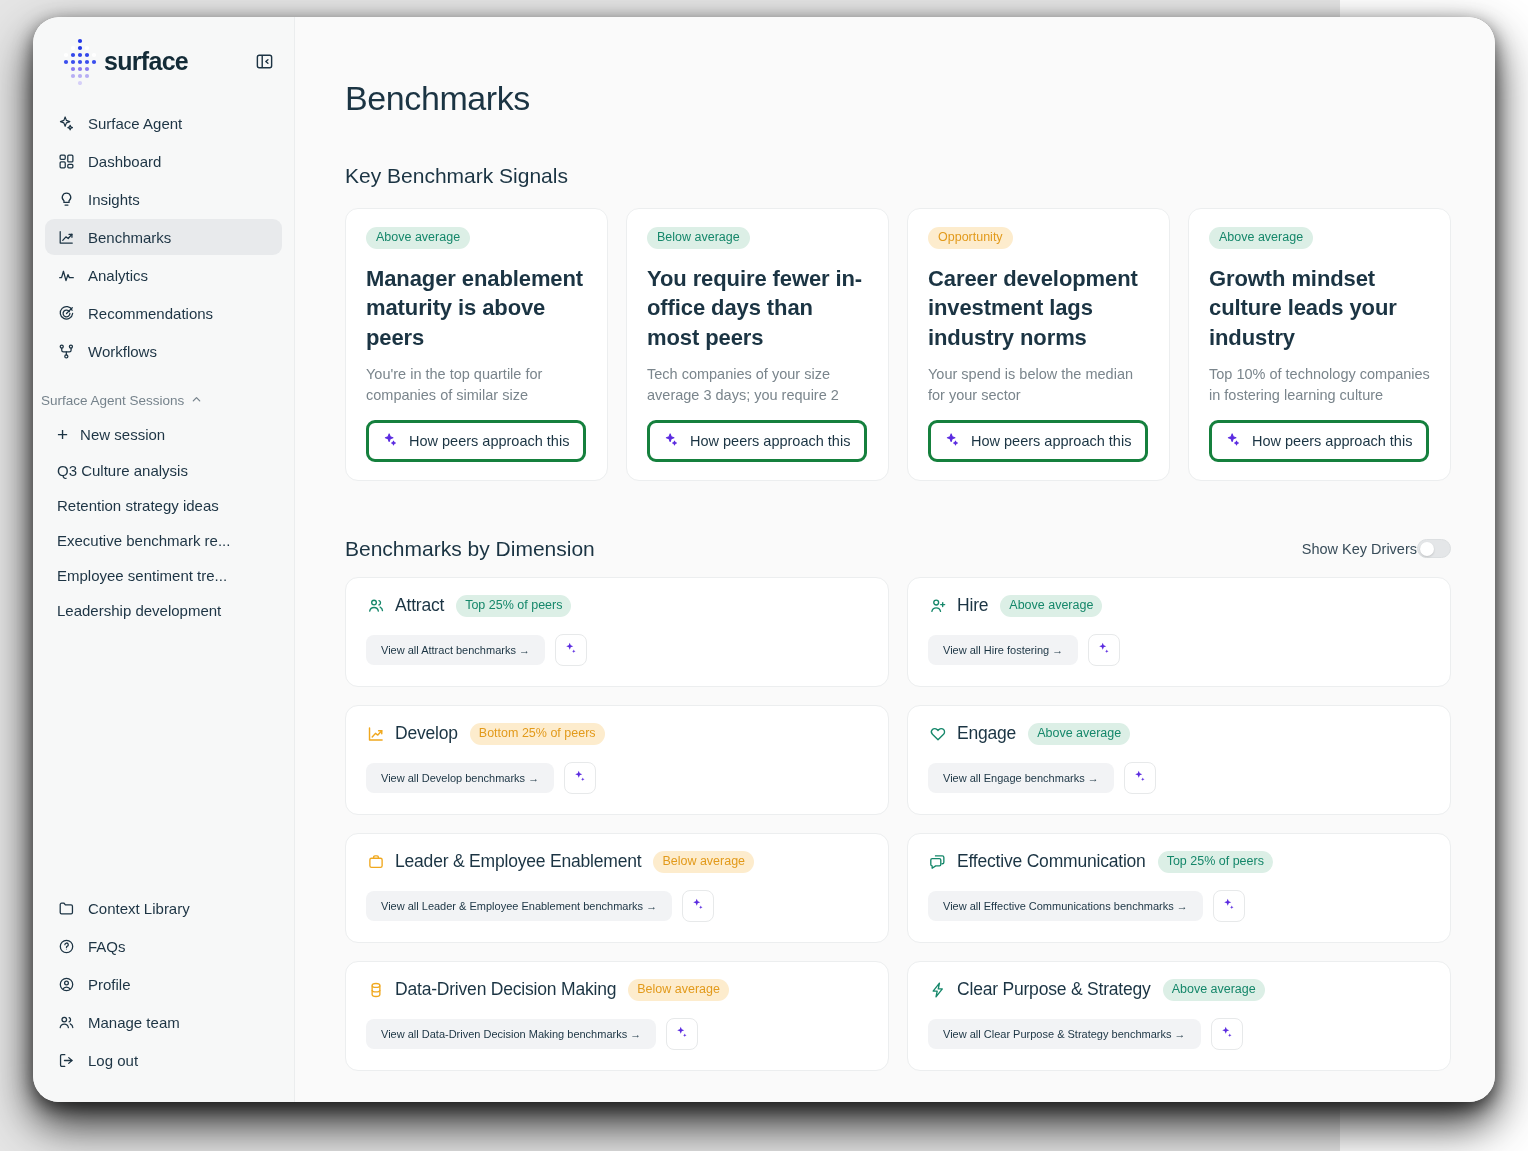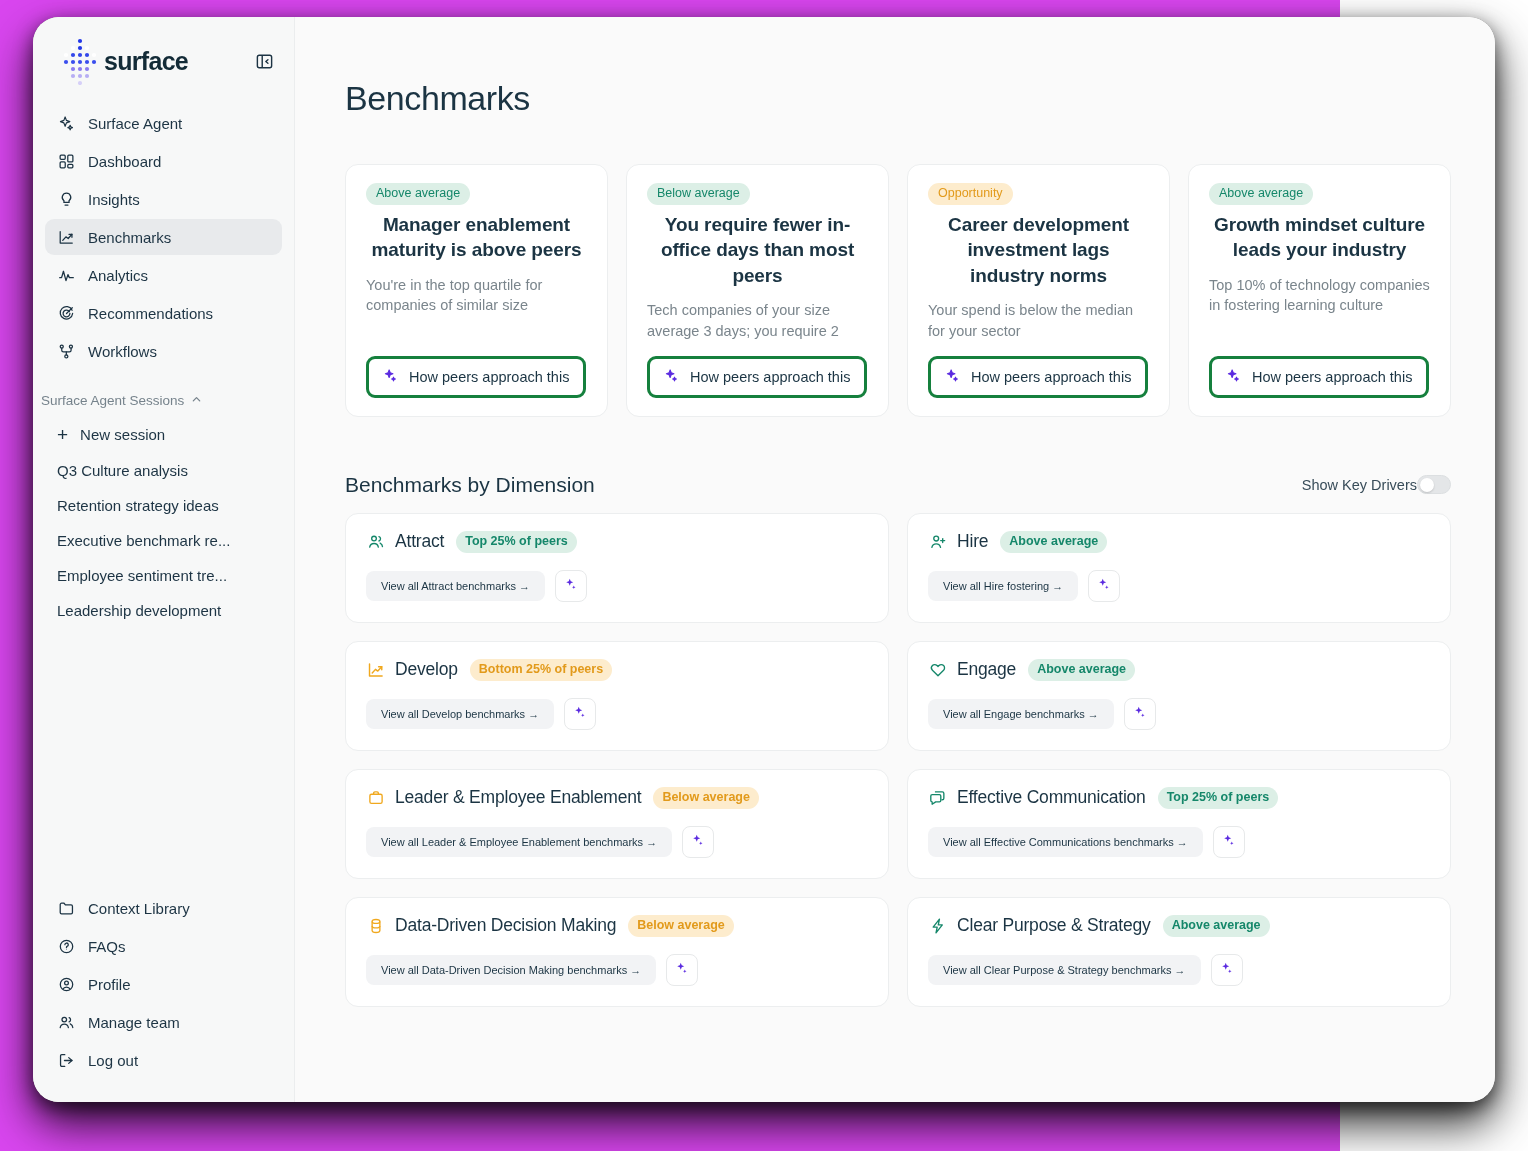--- a/index.html
+++ b/index.html
@@ -5,21 +5,21 @@
   * { box-sizing: border-box; margin: 0; padding: 0; }
   html, body {
     width: 1528px; height: 1151px;
     background: #ffffff;
     font-family: "Liberation Sans", sans-serif;
     overflow: hidden;
   }
   #page {
     position: relative;
     width: 1340px; height: 1151px;
-    background: #d946ef;
+    background: #e5e5e5;
   }
   .window-shadow {
     position: absolute;
     left: 33px; top: 17px;
     width: 1462px; height: 1085px;
     border-radius: 26px;
     box-shadow: 0 22px 46px rgba(0,0,0,0.82), 0 6px 18px rgba(0,0,0,0.55);
     background: #0b0b0b;
   }
   .window {
@@ -121,22 +121,22 @@
     display: inline-block;
     font-size: 12.5px;
     padding: 3px 10px 4px 10px;
     border-radius: 999px;
     line-height: 1.2;
     align-self: flex-start;
   }
   .badge.green { background: #dcefe6; color: #15876a; }
   .badge.amber { background: #fdeccd; color: #e29a1b; }
   .signal-title {
-    font-size: 19px; font-weight: 700; color: #1b3443;
-    line-height: 1.34; margin-top: 7px; letter-spacing: -0.1px; text-align: center;
+    font-size: 22px; font-weight: 700; color: #1b3443;
+    line-height: 1.34; margin-top: 15px; letter-spacing: -0.1px;
   }
   .signal-desc {
     font-size: 14.5px; color: #7a858c; line-height: 1.42; margin-top: 12px;
   }
   .signal-spacer { flex: 1 1 auto; min-height: 14px; }
   .peer-btn {
     display: inline-flex; align-items: center; gap: 11px;
     border: 3px solid #15803d; background: #fff;
     border-radius: 9px;
     padding: 9px 14px;
@@ -171,21 +171,20 @@
     border-radius: 13px;
     padding: 17px 20px 19px 20px;
     min-height: 110px;
   }
   .dim-head-row { display:flex; align-items:center; gap: 10px; }
   .dim-ico { width: 19px; height: 19px; display:flex; align-items:center; justify-content:center; flex:0 0 19px; }
   .dim-name { font-size: 17.5px; color: #1b3443; letter-spacing: -0.2px; }
   .dim-badge {
     font-size: 12.5px; padding: 3px 9px 4px 9px; border-radius: 999px; line-height:1.2;
     margin-left: 2px;
-    font-weight: bold;
   }
   .dim-actions { display:flex; align-items:center; gap: 10px; margin-top: 17px; }
   .view-btn {
     background: #f2f3f5; border: none; border-radius: 8px;
     padding: 9px 15px; font-size: 11px; color: #1b3443;
     cursor: pointer; font-family: inherit;
   }
   .spark-btn {
     width: 32px; height: 32px;
     border: 1px solid #e7e9ea; background: #fff; border-radius: 8px;
@@ -395,20 +394,21 @@
             </svg>
           </span>
           <span>Log out</span>
         </div>
       </div>
     </aside>
 
     <main class="main">
       <h1 class="page-title">Benchmarks</h1>
 
+      <h2 class="section-title">Key Benchmark Signals</h2>
 
       <div class="signals">
         <div class="signal-card">
           <span class="badge green">Above average</span>
           <div class="signal-title">Manager enablement maturity is above peers</div>
           <div class="signal-desc">You're in the top quartile for companies of similar size</div>
           <div class="signal-spacer"></div>
           <button class="peer-btn">
             <span>
               <svg width="15" height="15" viewBox="0 0 20 20" fill="none" stroke="#5b2be0" stroke-width="1.5" stroke-linejoin="round">

